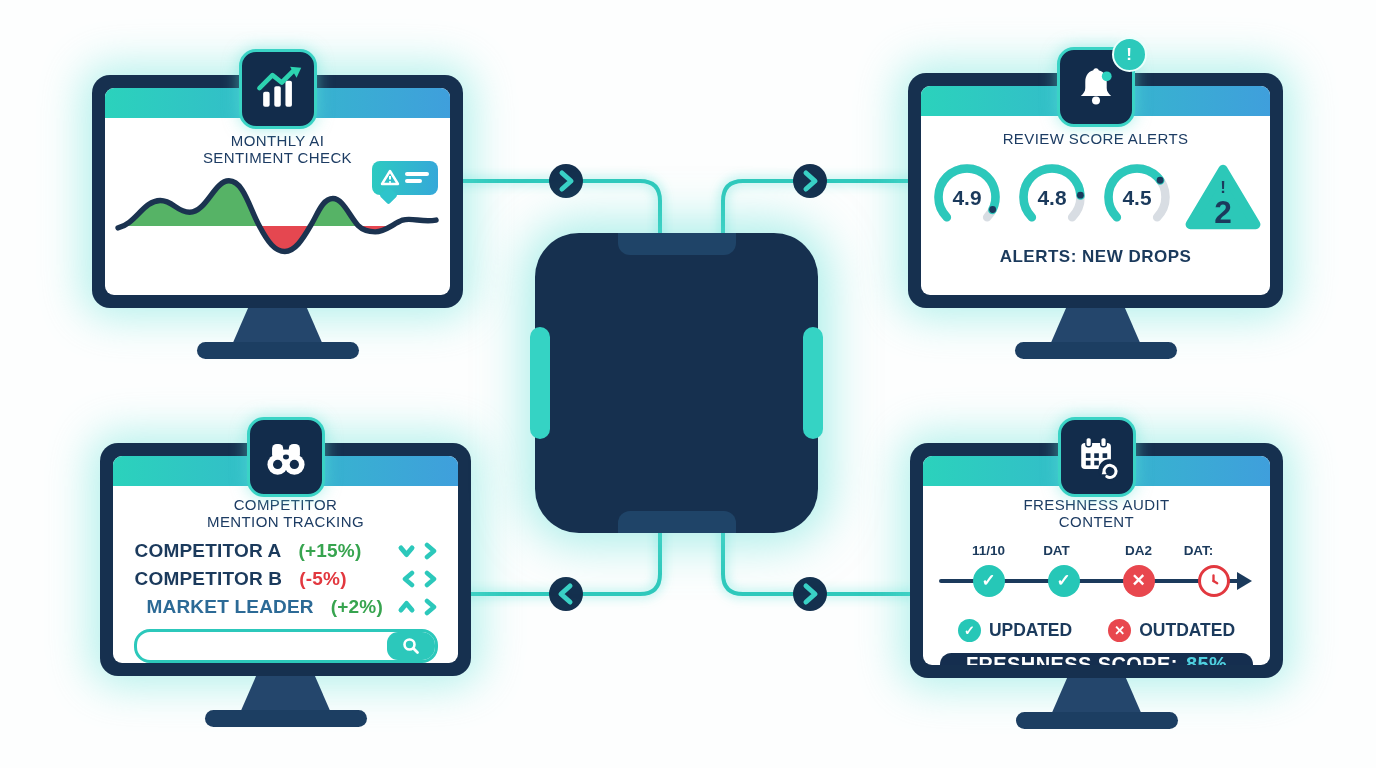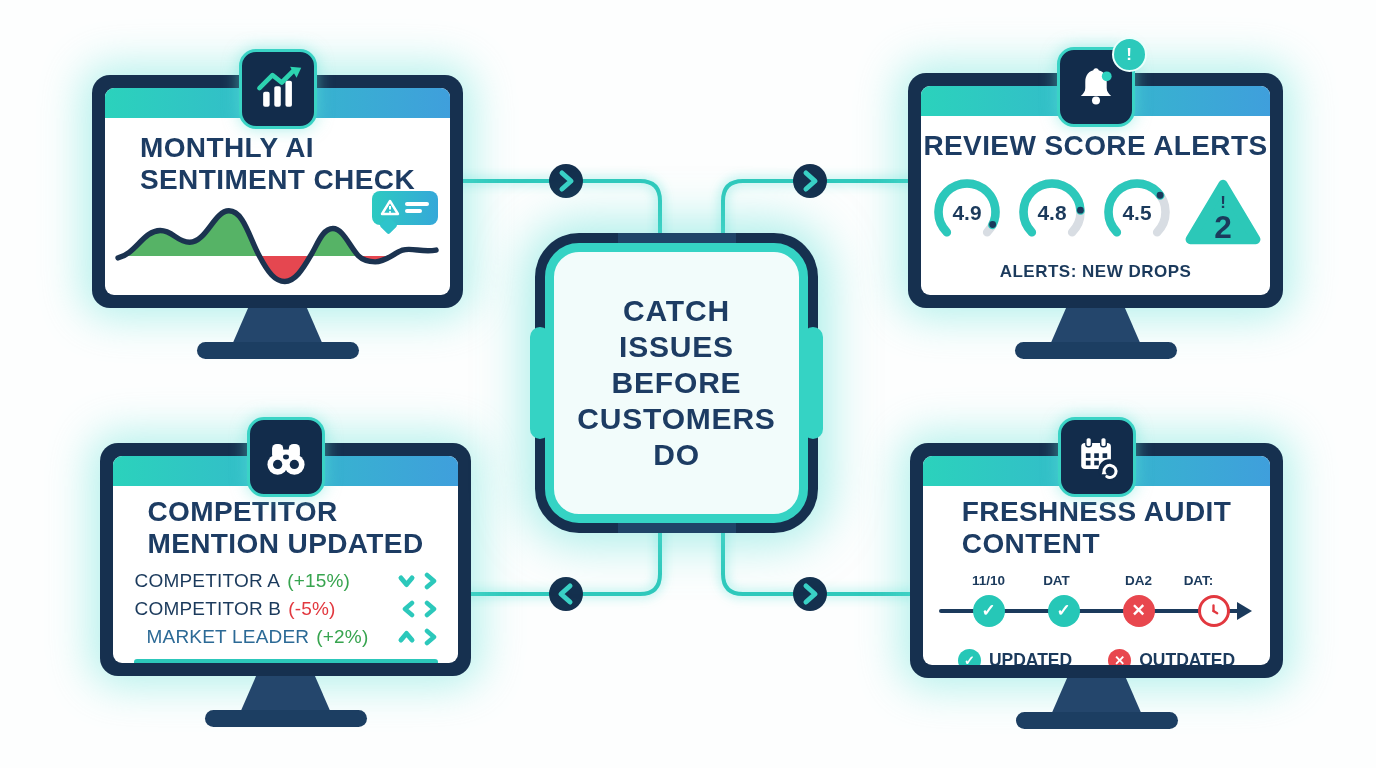--- a/index.html
+++ b/index.html
@@ -21,42 +21,42 @@
   .stand-neck{position:absolute;top:100%;left:50%;transform:translateX(-50%);width:92px;height:38px;
          background:#24466c;clip-path:polygon(18% 0,82% 0,100% 100%,0 100%);}
   .stand-base{position:absolute;top:calc(100% + 34px);left:50%;transform:translateX(-50%);
          width:162px;height:17px;background:#1c3e62;border-radius:9px;}
   .badge{position:absolute;top:-26px;left:50%;transform:translateX(-50%);width:72px;height:74px;
          background:#122c4b;border:3px solid #3ad3c5;border-radius:17px;display:flex;
          align-items:center;justify-content:center;z-index:6;box-shadow:0 0 16px rgba(96,226,215,.55);}
   .badge-alert{position:absolute;top:-13px;right:-15px;width:31px;height:31px;border-radius:50%;
          background:#2cc9bb;border:2.5px solid #eafffc;color:#ffffff;font-weight:bold;font-size:17px;
          display:flex;align-items:center;justify-content:center;}
-  .m-title{font-weight:bold;color:#1d3c63;line-height:1.16;letter-spacing:.4px;
-         font-size:28px;margin-top:14px;}
+  .m-title{font-weight:normal;color:#1d3c63;text-align:center;line-height:1.16;letter-spacing:.4px;
+         font-size:15px;margin-top:14px;}
   
   .chart-wrap{position:relative;width:332px;margin-top:4px;}
   .bubble{position:absolute;right:6px;top:-10px;width:66px;height:34px;border-radius:8px;
          background:linear-gradient(90deg,#2ccac1,#35a8d9);display:flex;align-items:center;
          justify-content:center;gap:5px;}
   .bubble:after{content:'';position:absolute;left:10px;bottom:-7px;width:13px;height:13px;
          background:#2ec4cb;transform:rotate(45deg);border-radius:2px;}
   .bubble-bars span{display:block;height:4px;border-radius:2px;background:#ffffff;margin:3px 0;}
   
   .gauge-row{display:flex;align-items:center;gap:9px;margin-top:12px;}
   .gauge text{font-family:"Liberation Sans",sans-serif;font-weight:bold;fill:#1b3a5c;}
   .g-track{fill:none;stroke:#d8dde3;stroke-width:9;stroke-linecap:round;}
   .g-fill{fill:none;stroke:#2cc8bb;stroke-width:9;stroke-linecap:round;}
   .status-line{margin-top:12px;font-size:17px;font-weight:bold;color:#1b3a5c;letter-spacing:.5px;}
   
   .rows{width:302px;margin-top:6px;}
-  .c-row{display:flex;align-items:center;font-size:19px;font-weight:normal;color:#1b3a5c;height:28px;
+  .c-row{display:flex;align-items:center;font-size:19px;font-weight:bold;color:#1b3a5c;height:28px;
          letter-spacing:.2px;justify-content:center;}
   .c-row .lead{color:#2c6a96;margin-left:12px;}
-  .c-change{margin-left:7px;}
+  .c-change{margin-left:17px;}
   .pos{color:#37a44f;} .neg{color:#e2383f;}
   .c-icons{margin-left:auto;display:flex;gap:7px;align-items:center;}
   .chev-svg{display:block;}
   .searchbar{width:298px;height:29px;display:flex;align-items:stretch;border:3.5px solid #2cc8bb;
          border-radius:16px;background:#ffffff;overflow:hidden;margin-top:8px;}
   .search-input{flex:1;border:none;outline:none;background:transparent;font-size:15px;padding:0 10px;
          font-family:"Liberation Sans",sans-serif;}
   .search-btn{width:48px;background:#2cc8bb;border-radius:11px;display:flex;align-items:center;
          justify-content:center;cursor:pointer;}
   
@@ -213,29 +213,20 @@
       </div>
       <div class="status-line">ALERTS: NEW DROPS</div>
     </div>
   </div>
 
   <div id="hub">
     <div class="hub-notch top"></div>
     <div class="hub-notch bottom"></div>
     <div class="hub-pill left"></div>
     <div class="hub-pill right"></div>
-    <div class="hub-inner">
-      <div class="hub-text">
-        <div>CATCH</div>
-        <div>ISSUES</div>
-        <div>BEFORE</div>
-        <div>CUSTOMERS</div>
-        <div>DO</div>
-      </div>
-    </div>
   </div>
 
   <div class="monitor" style="left:100px;top:443px;width:371px;height:233px;">
     <div class="bezel"></div>
     <div class="stand-neck"></div>
     <div class="stand-base"></div>
     <div class="badge">
       <svg width="52" height="50" viewBox="0 0 56 52">
         <rect x="13" y="12" width="12" height="16" rx="5" fill="#ffffff"></rect>
         <rect x="31" y="12" width="12" height="16" rx="5" fill="#ffffff"></rect>
@@ -244,21 +235,21 @@
         <circle cx="37" cy="34" r="11" fill="#ffffff"></circle>
         <circle cx="19" cy="34" r="5" fill="#122c4b"></circle>
         <circle cx="37" cy="34" r="5" fill="#122c4b"></circle>
         <ellipse cx="28" cy="26" rx="3.2" ry="2.6" fill="#122c4b"></ellipse>
       </svg>
     </div>
     <div class="screen">
       <div class="topbar"></div>
       <div class="m-title" style="margin-top:10px;">
         <div>COMPETITOR</div>
-        <div>MENTION UPDATED</div>
+        <div>MENTION TRACKING</div>
       </div>
       <div class="rows">
         <div class="c-row">
           <span>COMPETITOR A</span>
           <span class="c-change pos">(+15%)</span>
           <span class="c-icons">
             <svg class="chev-svg" width="19" height="18" viewBox="0 0 18 18">
                 <polyline points="3.5,6 9,12.5 14.5,6" fill="none" stroke="#2cc8bb" stroke-width="5" stroke-linecap="round" stroke-linejoin="round"></polyline>
               </svg>
             <svg class="chev-svg" width="14" height="18" viewBox="0 0 14 18">

